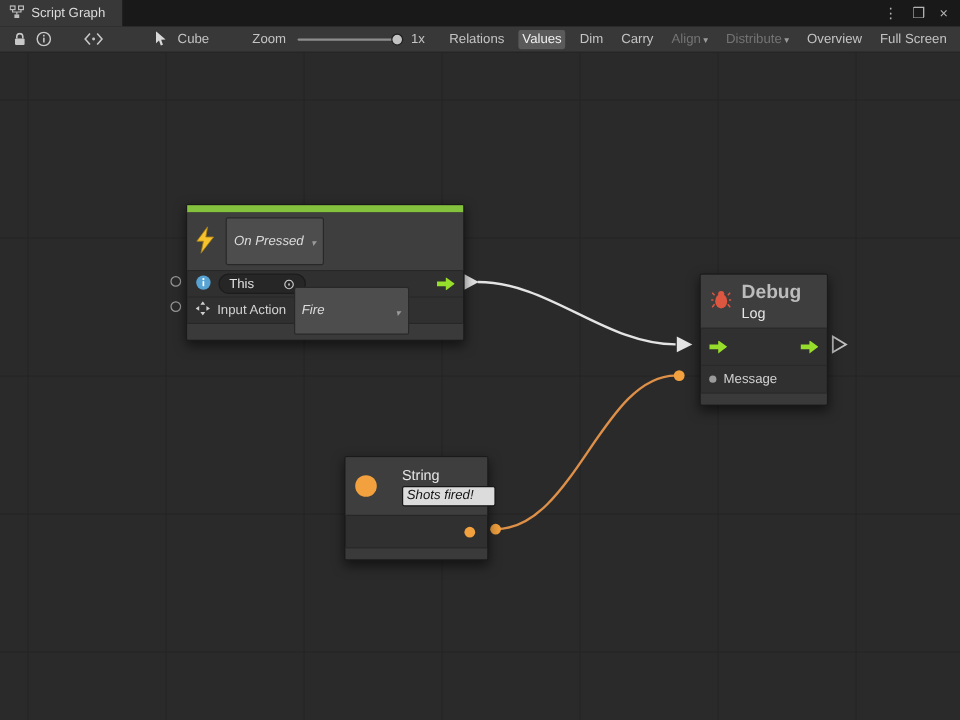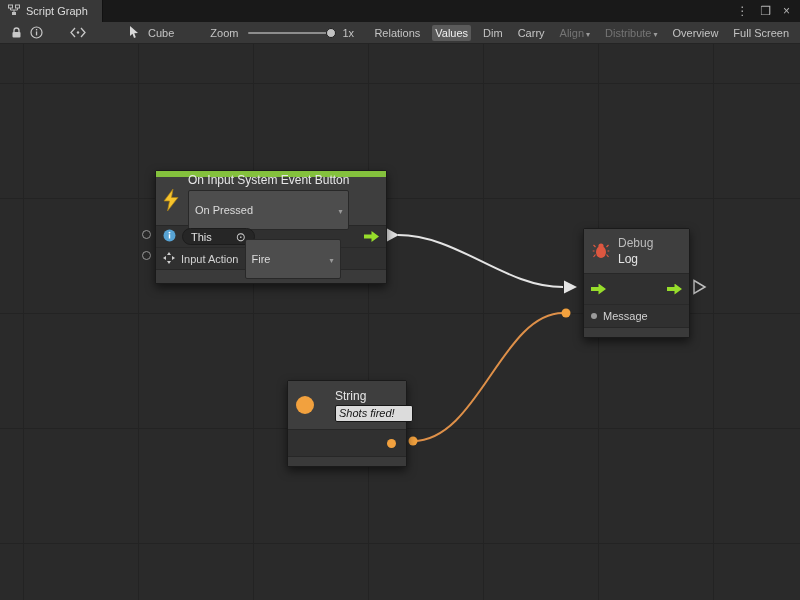--- a/index.html
+++ b/index.html
@@ -37,35 +37,35 @@
   .strip{height:6px;background:#84c13d;}
   .nheader{background:#3e3e3e;border-bottom:1px solid #272727;display:flex;align-items:center;}
   .nfooter{background:#3a3a3a;border-top:1px solid #272727;}
   .nrow{display:flex;align-items:center;padding:0 7px;gap:6px;}
   .ntitle{color:#e6e6e6;font-size:12px;}
 
   
   .node-event{left:155px;top:126px;width:230px;}
   .node-event .nheader{height:48px;padding:0 6px;align-items:center;gap:8px;}
   .hcol{display:flex;flex-direction:column;gap:3px;}
-  .dropdown{display:inline-flex;align-items:flex-end;background:#4d4d4d;border:1px solid #282828;border-radius:2px;padding:13px 6px;font-size:11px;color:#dcdcdc;gap:6px;}
+  .dropdown{display:inline-flex;align-items:flex-end;background:#4d4d4d;border:1px solid #282828;border-radius:2px;padding:13px 6px;font-size:11px;color:#dcdcdc;gap:6px;font-style:italic;}
   .dropdown .chev{margin-left:auto;}
   .node-event .nrow{height:21px;}
   .node-event .nfooter{height:13px;}
   .pill{display:inline-flex;align-items:center;gap:24px;background:#262626;border:1px solid #1c1c1c;border-radius:9px;padding:0 8px;height:15px;color:#e0e0e0;}
   .target{font-size:12px;color:#cfcfcf;line-height:1;}
   .dd-fire{width:96px;box-sizing:border-box;}
 
   
   .flow-arrow{width:15px;height:11px;background:#97dd2b;clip-path:polygon(0 32%,50% 32%,50% 0,100% 50%,50% 100%,50% 68%,0 68%);display:inline-block;flex:none;}
 
   
   .node-debug{left:583px;top:184px;width:105px;}
   .node-debug .nheader{height:44px;padding:0 8px;gap:8px;}
-  .node-debug .sur{font-size:12px;color:#bcbcbc;line-height:1.2;}
+  .node-debug .sur{font-size:16px;color:#bcbcbc;line-height:1.2;font-weight:bold;}
   .node-debug .ntitle{line-height:1.2;}
   .row-flow{height:30px;justify-content:space-between;}
   .row-msg{height:22px;border-top:1px solid #292929;}
   .node-debug .nfooter{height:9px;}
   .gdot{width:6px;height:6px;border-radius:50%;background:#9b9b9b;flex:none;}
 
   
   .node-string{left:287px;top:336px;width:118px;}
   .node-string .nheader{height:48px;padding:0 8px;gap:21px;}
   .ocircle{width:18px;height:18px;border-radius:50%;background:#f2a13e;flex:none;}
@@ -172,21 +172,20 @@
 
     <div class="node node-event">
       <div class="strip"></div>
       <div class="nheader">
         <span>
           <svg width="18" height="24" viewBox="0 0 18 24">
               <path d="M11 1 L2 13 H7.5 L5.5 23 L16 9.5 H9.5 Z" fill="#f6c32c" stroke="#a97f16" stroke-width="0.7"></path>
             </svg>
         </span>
         <div class="hcol">
-          <span class="ntitle">On Input System Event Button</span>
           <span class="dropdown">
             <span>On Pressed</span>
             <span class="chev">▾</span>
           </span>
         </div>
       </div>
       <div class="nrow">
         <span>
           <svg width="13" height="13" viewBox="0 0 13 13">
               <circle cx="6.5" cy="6.5" r="6" fill="#57a3d4"></circle>

